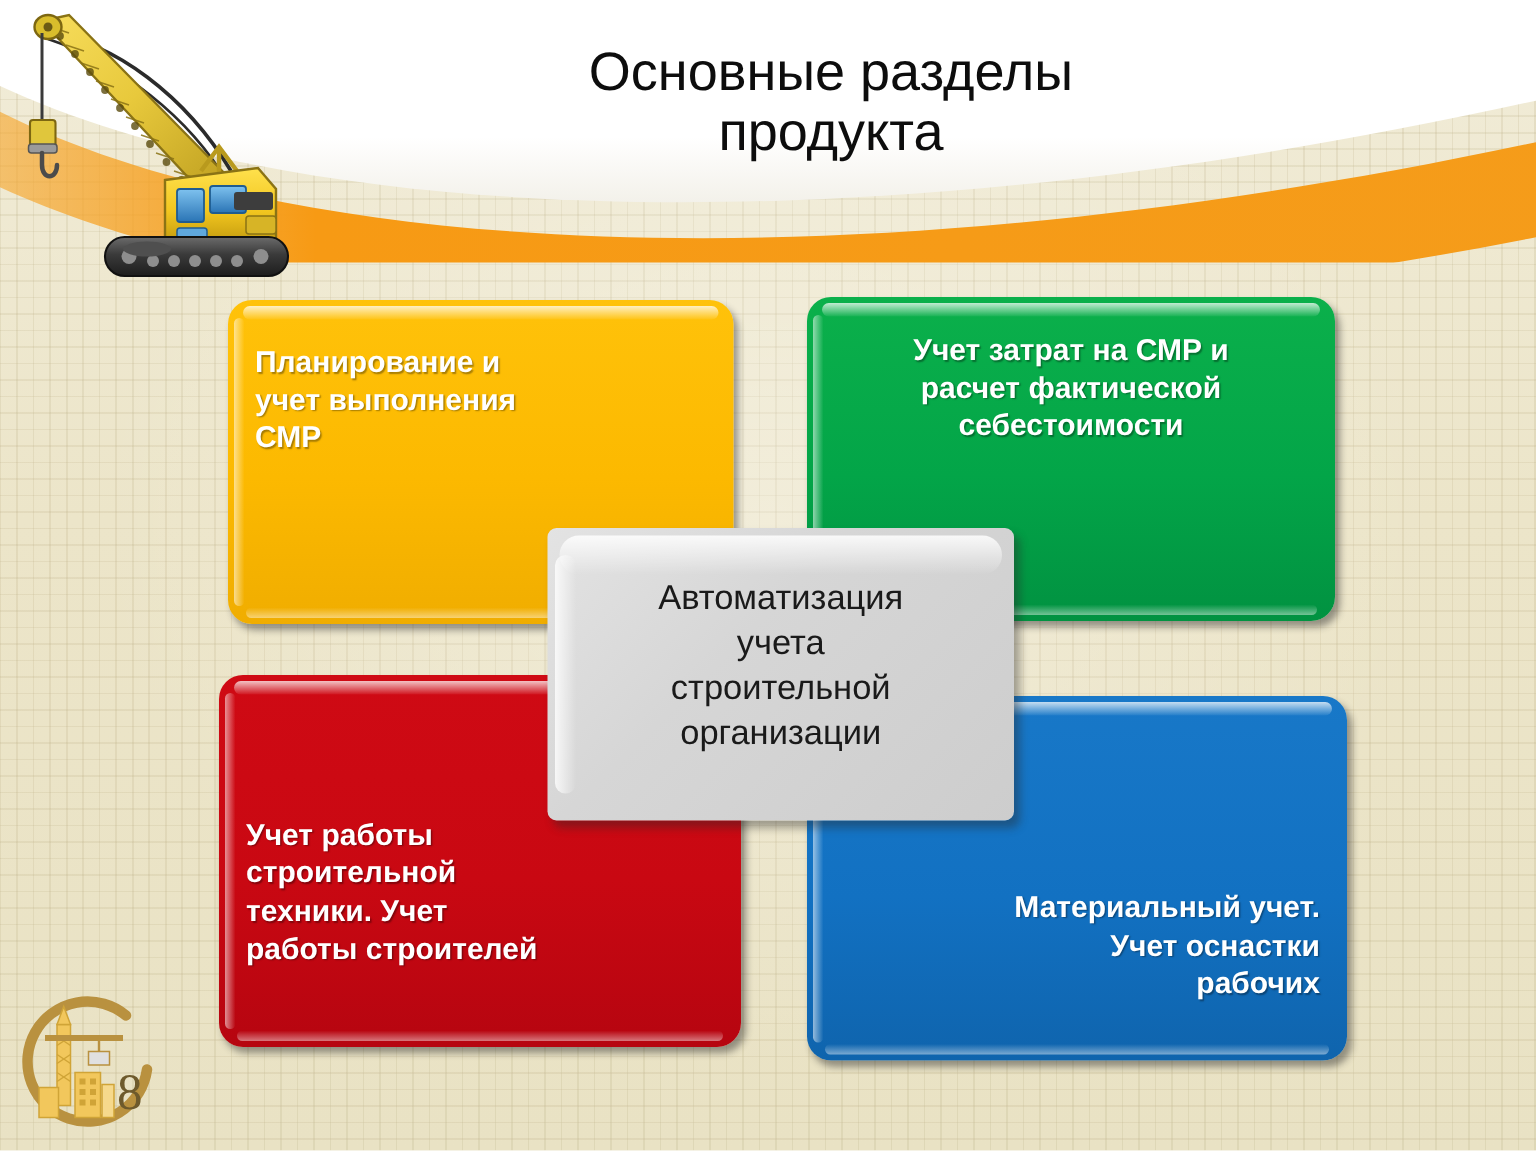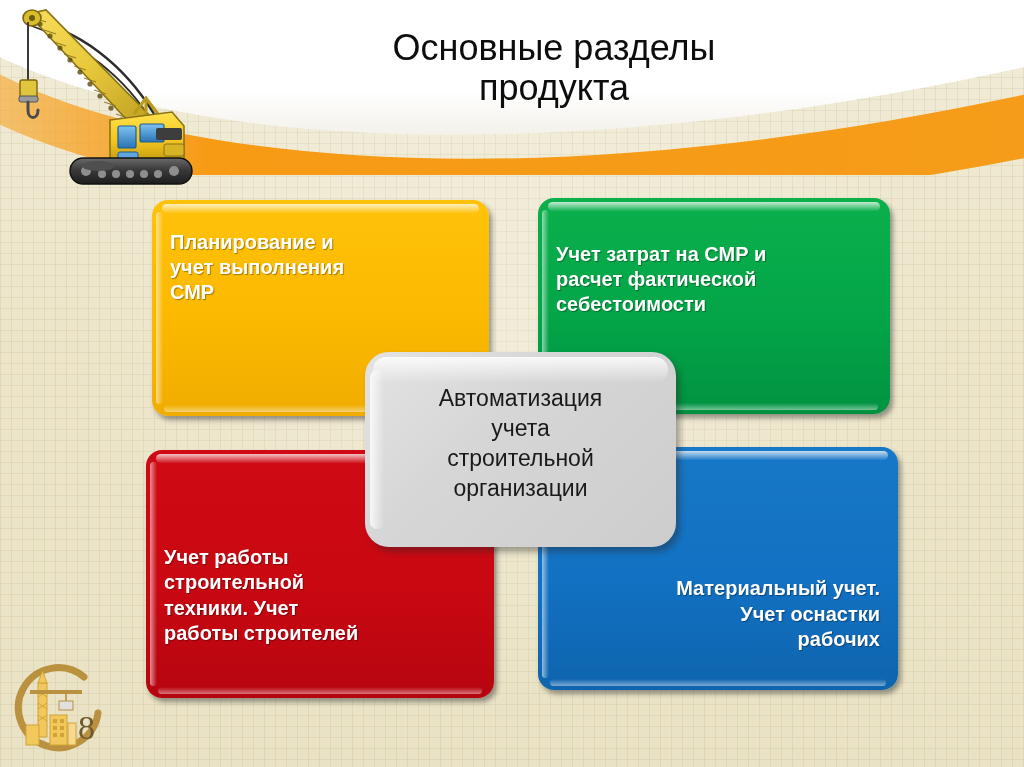--- a/index.html
+++ b/index.html
@@ -126,44 +126,44 @@
     left: 152px; top: 200px; width: 337px; height: 216px;
     background: linear-gradient(to bottom, #ffc20a 0%, #fcb900 55%, #f0ad00 100%);
   }
   #box-yellow .inner-text { top: 30px; text-align: left; }
 
   
   #box-green {
     left: 538px; top: 198px; width: 352px; height: 216px;
     background: linear-gradient(to bottom, #0bb04b 0%, #03a548 55%, #019241 100%);
   }
-  #box-green .inner-text { top: 44px; text-align: left; }
+  #box-green .inner-text { top: 24px; text-align: center; }
 
   
   #box-red {
     left: 146px; top: 450px; width: 348px; height: 248px;
     background: linear-gradient(to bottom, #cf0a14 0%, #c90812 55%, #b60510 100%);
     padding-left: 44px;
   }
   #box-red .inner-text { bottom: 52px; text-align: left; }
 
   
   #box-blue {
-    left: 538px; top: 447px; width: 360px; height: 243px;
+    left: 538px; top: 464px; width: 360px; height: 243px;
     background: linear-gradient(to bottom, #1878c8 0%, #1271c2 55%, #0f64ad 100%);
     text-decoration: underline;
   }
   #box-blue .inner-text { bottom: 38px; text-align: right; }
 
   
   #box-center {
     position: absolute;
     left: 365px; top: 352px;
     width: 311px; height: 195px;
-    border-radius: 24px;
+    border-radius: 6px;
     background: linear-gradient(135deg, #e3e3e3 0%, #d6d6d6 40%, #cdcdcd 100%);
     box-shadow: 4px 5px 6px rgba(40,40,40,0.40);
     z-index: 8;
     overflow: hidden;
   }
   #box-center .center-gloss {
     position: absolute;
     left: 8px; right: 8px; top: 5px;
     height: 26px;
     border-radius: 18px;

